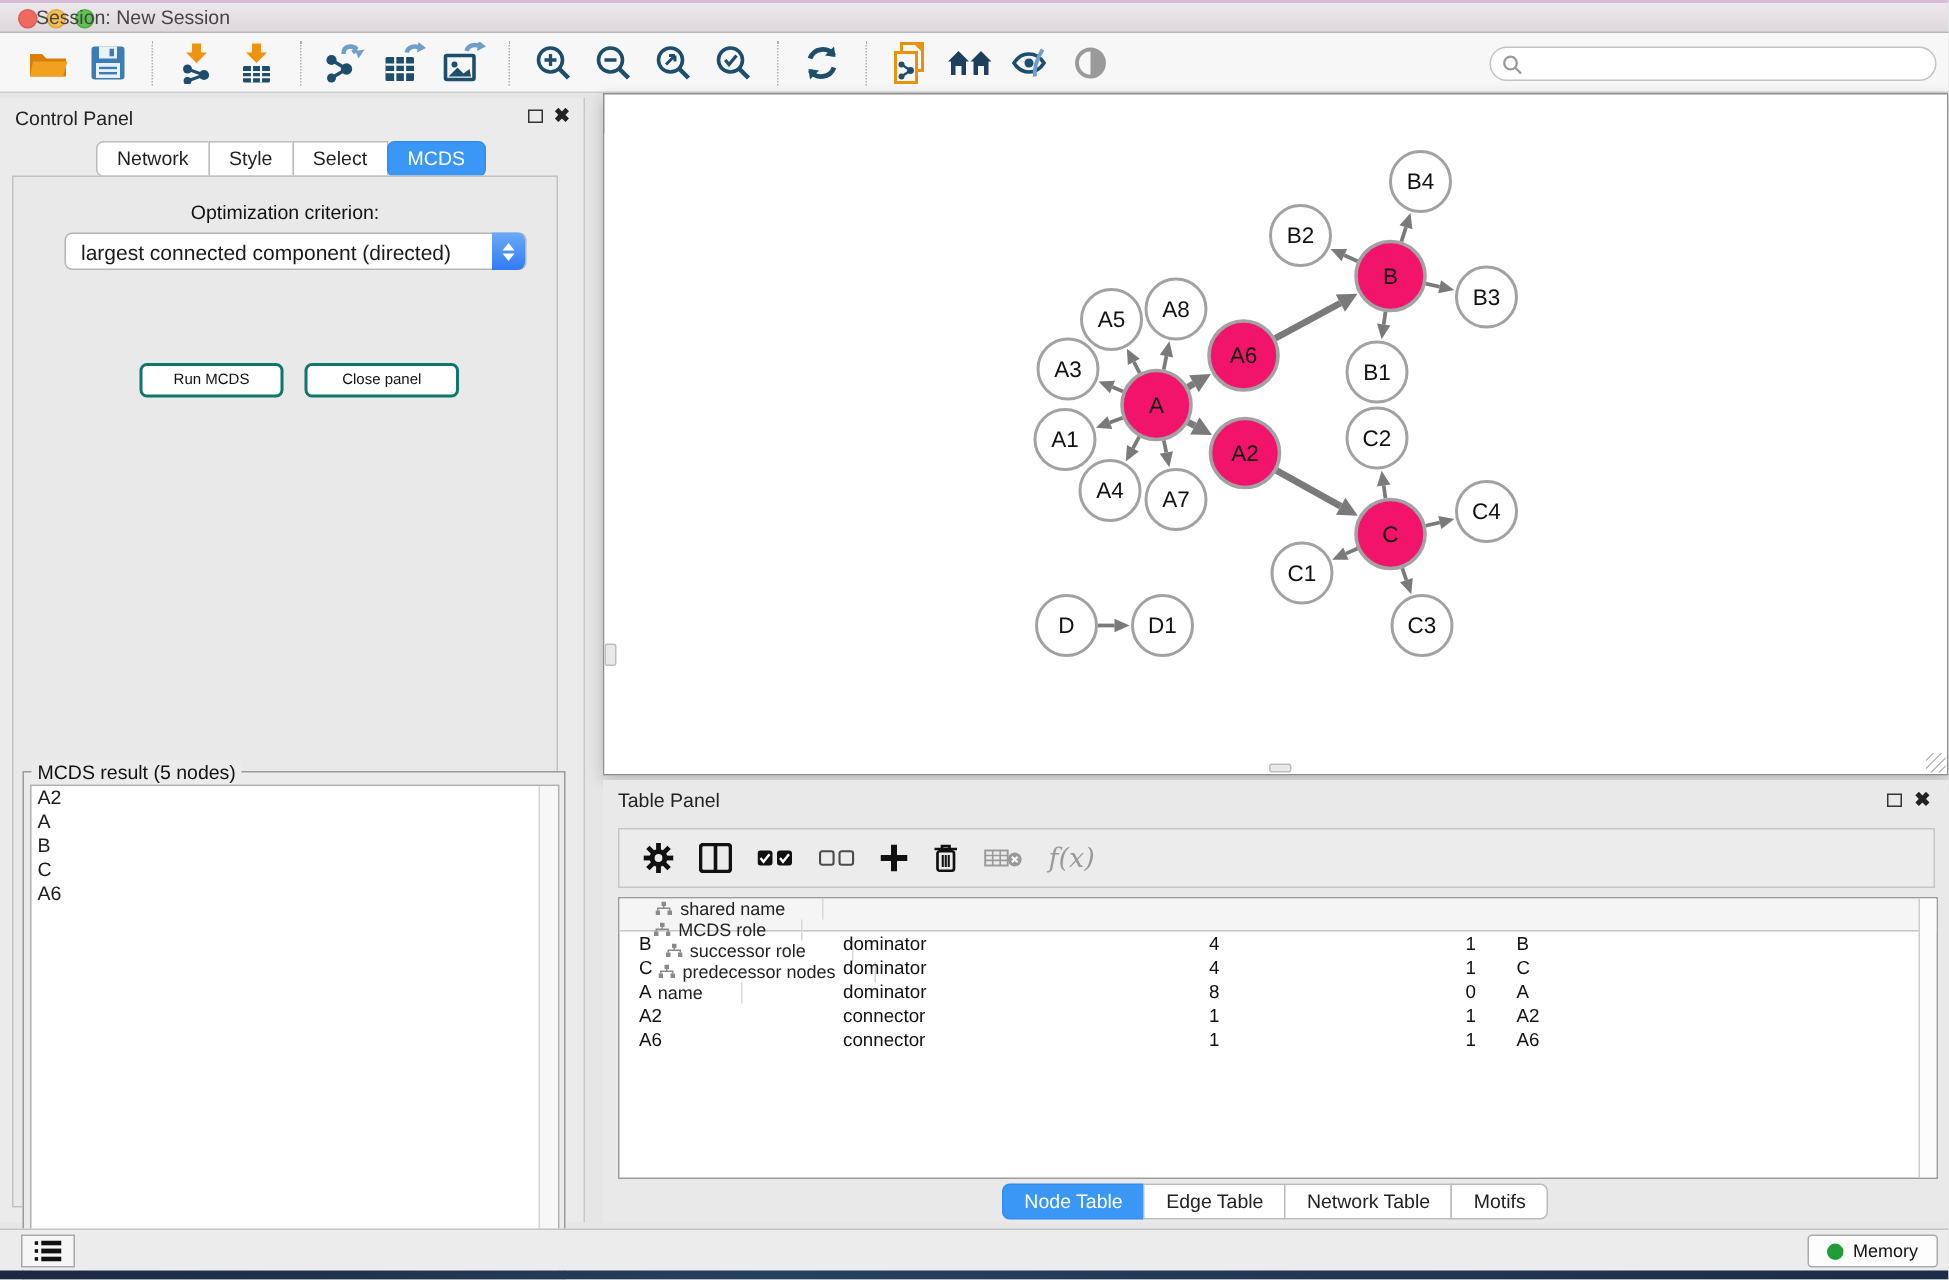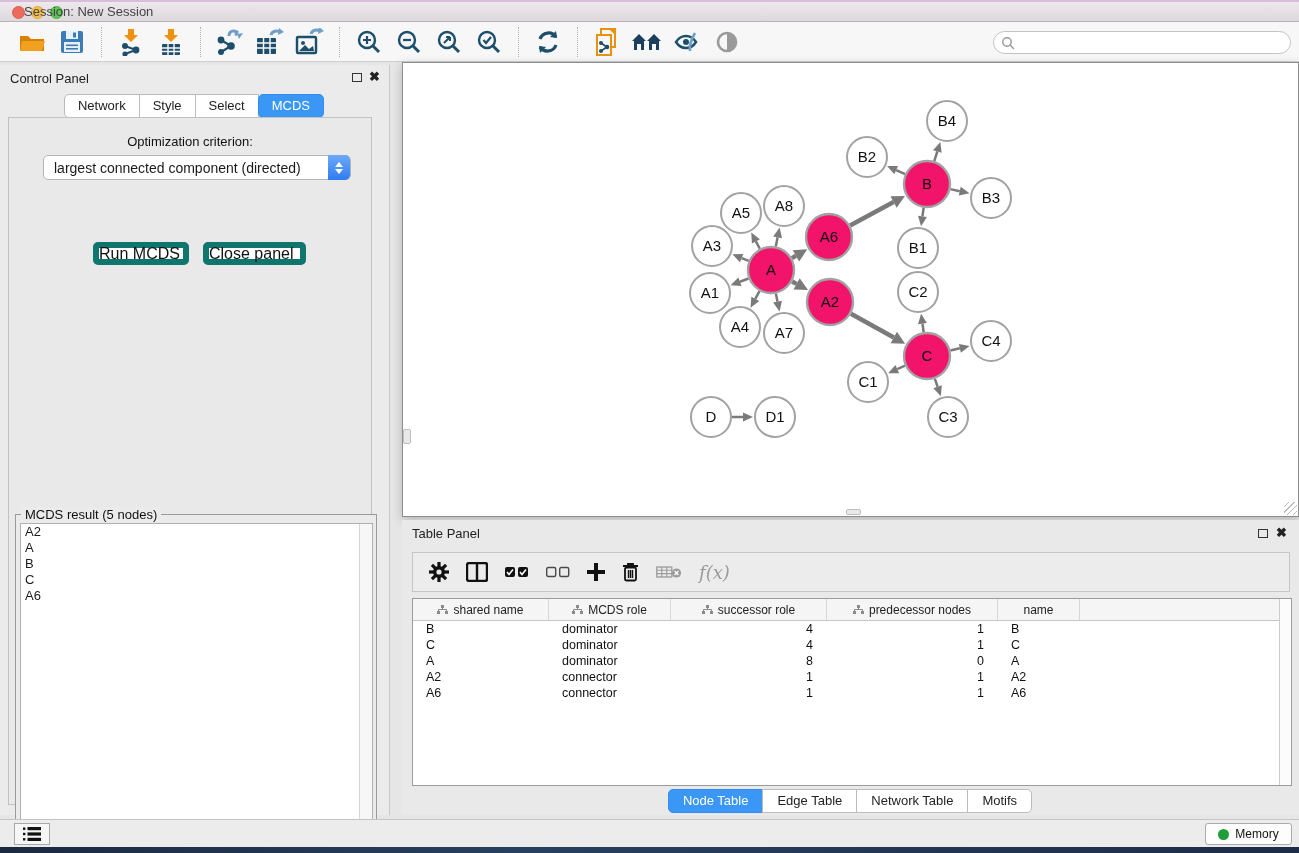--- a/index.html
+++ b/index.html
@@ -39,22 +39,22 @@
   .ctab.active { background:#3a97f5; border-color:#338df0; color:#fff; border-radius:5px; }
   .cp-box { left:8px; top:52px; width:364px; height:688px; border:1px solid #c2c2c2; background:#e9e9e9; }
   .opt-label { left:0; top:16px; width:100%; text-align:center; font-size:13px; color:#111; }
   .criterion { left:34px; top:37px; width:308px; height:25px; background:#fff; border:1px solid #b5b5b5;
     border-radius:5px; font-size:14px; display:flex; align-items:center; padding-left:10px; }
   .criterion .cap { position:absolute; right:0; top:-1px; width:22px; height:25px; border-radius:0 5px 5px 0;
     background:linear-gradient(#6caaf8,#2f7cf3); display:flex; flex-direction:column; align-items:center; justify-content:center; }
   .cap .up, .cap .dn { width:0; height:0; border-left:4px solid transparent; border-right:4px solid transparent; }
   .cap .up { border-bottom:5px solid #fff; margin-bottom:2px; }
   .cap .dn { border-top:5px solid #fff; }
-  .cp-btn { height:23px; background:#fff; border:6px solid #0f766e; border-radius:5px; font-size:16px;
-    display:flex; align-items:center; color:#111; }
+  .cp-btn { height:23px; background:#fff; border:2px solid #0f766e; border-radius:5px; font-size:10px;
+    display:flex; align-items:center; justify-content:center; color:#111; }
   .fieldset-box { left:6px; top:396px; width:362px; height:340px; border:1px solid #9a9a9a; background:#ebebeb; }
   .legend { left:5px; top:-8px; background:#ebebeb; padding:0 4px; font-size:13px; color:#111; }
   .listbox { left:4px; top:8px; width:353px; height:326px; background:#fff; border:1px solid #b0b0b0; }
   .listbox .scroll { position:absolute; right:0; top:0; width:13px; height:100%; background:#f7f7f7; border-left:1px solid #d5d5d5; }
   .list-item { font-size:13px; line-height:16px; padding-left:4px; }
 
   
   .net-window { left:402px; top:0; width:897px; height:455px; background:#fff; border:1px solid #8e8e8e;
     box-shadow:0 3px 10px rgba(0,0,0,.22); }
   .net-titlebar { left:0; top:0; width:100%; height:26px; background:linear-gradient(#ececec,#d6d6d6);
@@ -67,21 +67,21 @@
   .grip { right:1px; bottom:1px; width:13px; height:13px;
     background:repeating-linear-gradient(135deg, transparent 0 3px, #bbb 3px 4px); }
 
   
   .table-panel { left:402px; top:458px; width:897px; height:295px; background:#e9e9e9; }
   .tp-toolbar { left:10px; top:32px; width:878px; height:40px; background:#ececec; border:1px solid #c6c6c6;
     display:flex; align-items:center; padding-left:16px; }
   .tp-tool { margin-right:17px; display:flex; align-items:center; }
   .fx { font-family:"DejaVu Serif", serif; font-style:italic; font-size:18px; color:#9a9a9a; }
   .dtable { left:10px; top:78px; width:880px; height:188px; background:#fff; border:1px solid #9c9c9c; overflow:hidden; }
-  .thead { display:flex; height:22px; background:#f5f5f5; border-bottom:1px solid #c6c6c6; }
+  .thead { display:flex; height:22px; background:#f5f5f5; border-bottom:1px solid #c6c6c6;flex-direction:column; }
   .th { display:flex; align-items:center; justify-content:center; gap:5px; font-size:12px; color:#222;
     border-right:1px solid #d8d8d8; height:100%; }
   .trow { display:flex; height:16px; align-items:center; }
   .td { font-size:12.5px; color:#111; height:100%; line-height:16px; }
   .td.left { padding-left:13px; }
   .td.right { text-align:right; padding-right:14px; }
   .tscroll { position:absolute; right:0; top:0; width:12px; height:100%; background:#fcfcfc; border-left:1px solid #cccccc; }
   .ttab-row { left:0; top:269px; width:100%; display:flex; justify-content:center; }
   .ttab { background:#fff; border:1px solid #bbb; font-size:13px; padding:3px 14px 4px; margin-left:-1px; color:#222; }
   .ttab:first-child { border-radius:5px 0 0 5px; }

